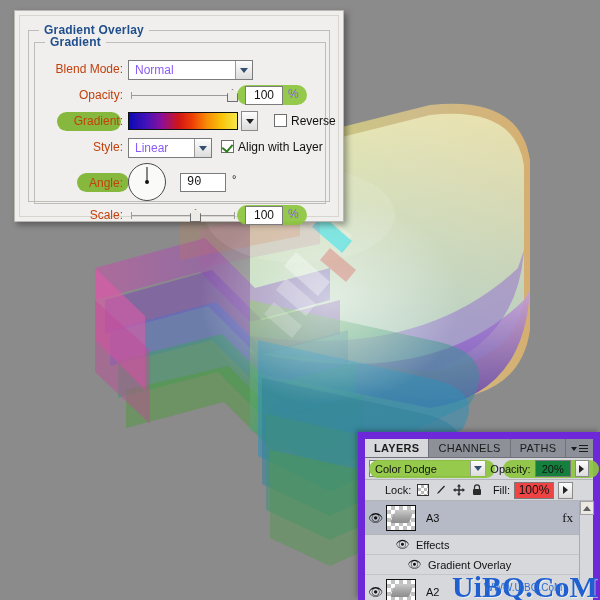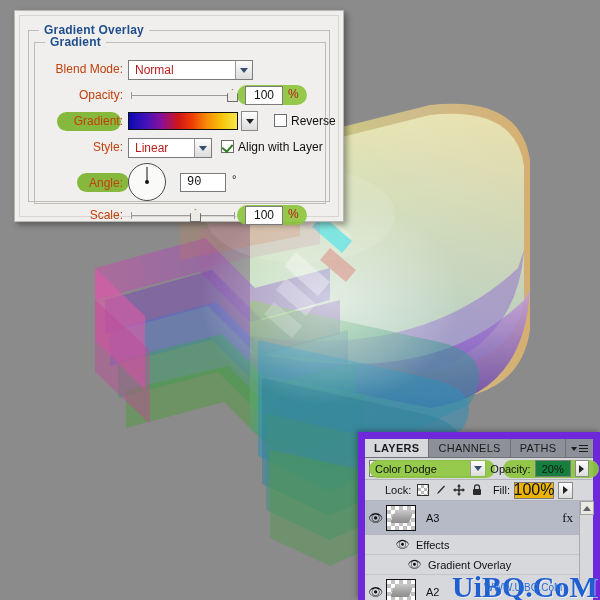--- a/index.html
+++ b/index.html
@@ -34,21 +34,21 @@
   .row { position:absolute; left:0; right:0; height:22px; }
   .lbl {
     position:absolute; text-align:right; font-size:12px; color:#c2410c;
     line-height:20px; white-space:nowrap;
   }
 
   
   .hl { position:absolute; background:#8cc63e; border-radius:11px; opacity:.92; z-index:1; }
   .hl.dark { background:#7db32f; }
 
-  .fieldtxt { position:absolute; z-index:3; font-size:12px; color:#b91c1c; line-height:20px; }
+  .fieldtxt { position:absolute; z-index:3; font-size:12px; color:#8b5cf6; line-height:20px; }
 
   .combo {
     position:absolute; background:#fff; border:1px solid #7b7b7b; height:20px; z-index:2;
   }
   .combo .arrow {
     position:absolute; right:0; top:0; width:17px; height:18px;
     background:linear-gradient(#fdfdfd,#dcdcdc); border-left:1px solid #9a9a9a;
     display:flex; align-items:center; justify-content:center;
   }
   .combo .arrow:after {
@@ -183,22 +183,22 @@
   #ic-transp {
     background:
       linear-gradient(45deg,#b9b9b9 25%,transparent 25%,transparent 75%,#b9b9b9 75%),
       linear-gradient(45deg,#b9b9b9 25%,transparent 25%,transparent 75%,#b9b9b9 75%),
       #fff;
     background-size:6px 6px; background-position:0 0,3px 3px;
     border:1px solid #333;
   }
   #lp-lockrow .fillgrp { margin-left:auto; display:flex; align-items:center; gap:4px; }
   #fill-box {
-    width:40px; height:17px; background:#eab308; border:1px solid #7b7b7b;
-    font-size:16px; display:flex; align-items:center; justify-content:center;
+    width:40px; height:17px; background:#ef4444; border:1px solid #7b7b7b;
+    font-size:12px; display:flex; align-items:center; justify-content:center;
   }
 
   #lp-list { position:relative; height:100px; background:#d7d8dc; overflow:hidden; }
   .layer-row {
     position:relative; height:34px; display:flex; align-items:center;
     border-bottom:1px solid #b3b5ba; padding-left:2px;
   }
   .layer-row.selected { background:#b6bac6; }
   .eye {
     width:17px; display:flex; align-items:center; justify-content:center;

